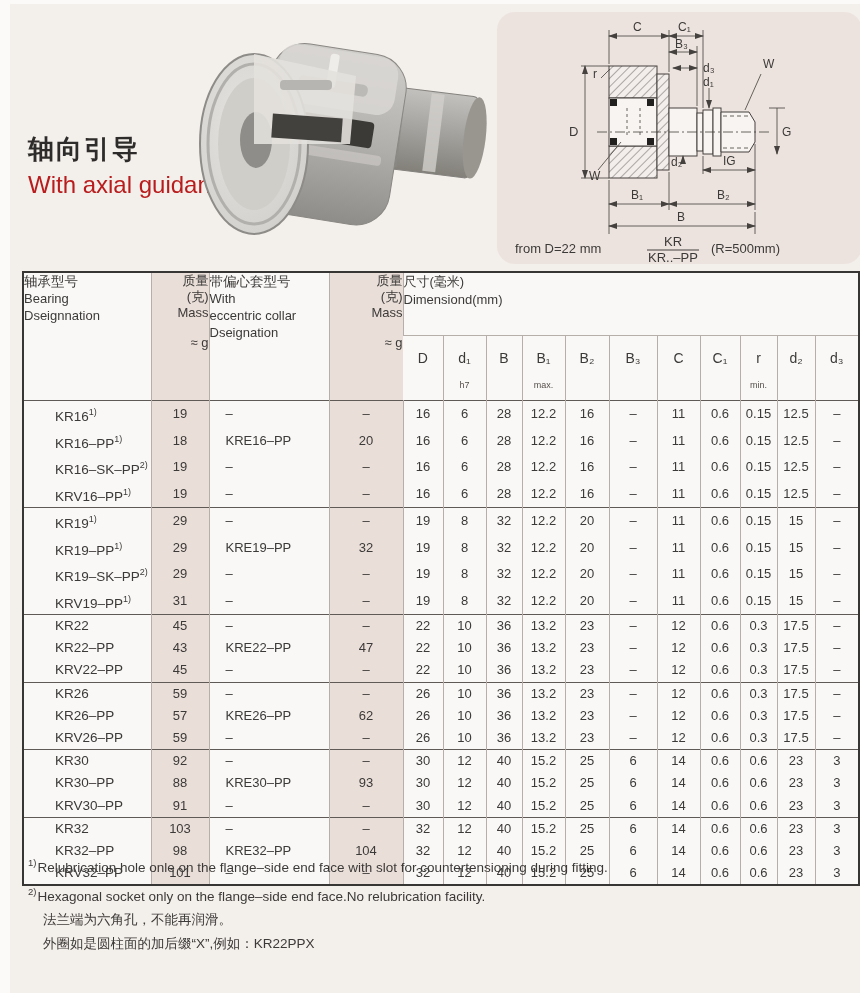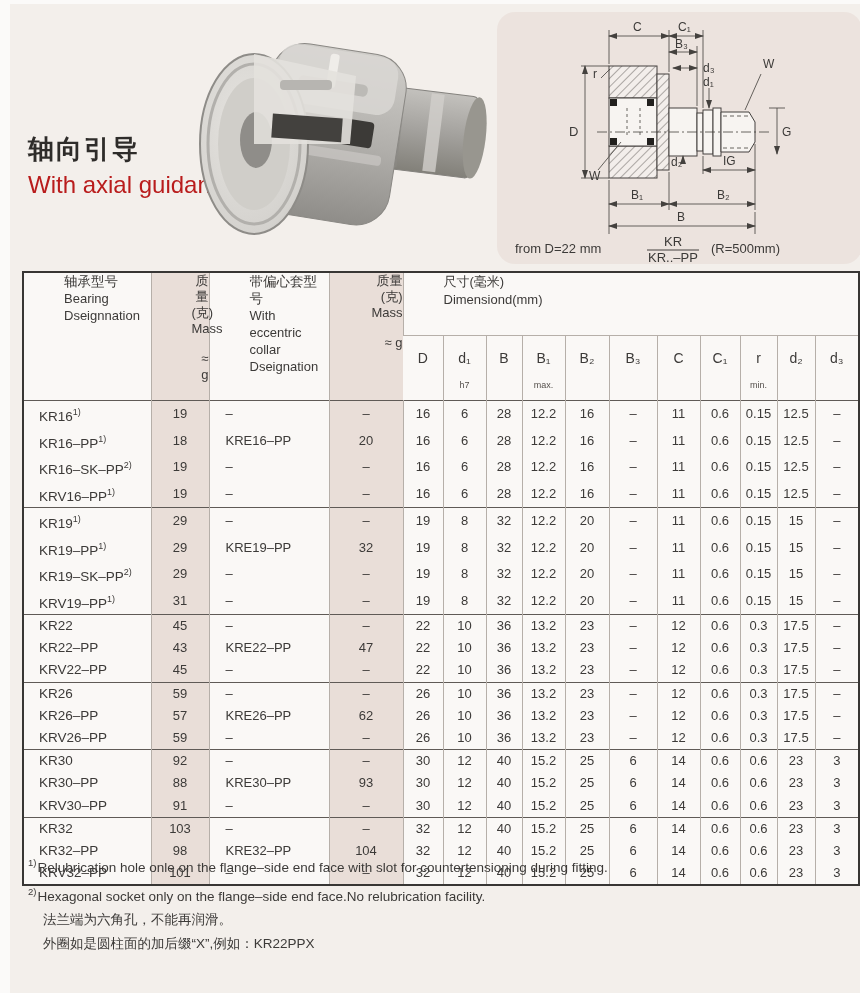--- a/index.html
+++ b/index.html
@@ -31,35 +31,35 @@
     position:absolute;left:12px;top:267px;width:836px;
     border-collapse:collapse;table-layout:fixed;
     background:#faf8f6;border:2px solid #383634;
   }
   table.catalog th,table.catalog td{
     font-weight:normal;padding:0;margin:0;
     border-left:1px solid #b6afa9;
     font-size:13px;color:#3c3a38;
   }
   table.catalog th:first-child,table.catalog td:first-child{border-left:none;}
-  thead tr.top-row th{height:62px;padding-left:40px;}
+  thead tr.top-row th{height:62px;}
   thead tr.sub-row th{height:64px;border-top:1px solid #b6afa9;}
   thead tr.sub-row{border-bottom:1px solid #5f5a56;}
   .shade{background:#e9ded8;}
   th.h-bearing,th.h-ecc{vertical-align:top;text-align:left;padding:10px 2px 0 14px;line-height:17px;}
   th.h-bearing .zh,th.h-ecc .zh{font-size:13.5px;}
   th.h-mass{vertical-align:top;text-align:right;padding-top:12px;line-height:16px;}
   th.h-mass .approx{margin-top:14px;}
   th.h-dims{vertical-align:top;text-align:left;padding:12px 0 0 16px;line-height:18px;font-size:13.5px;}
   th.dim-th{vertical-align:top;text-align:center;}
   .dim-label{font-size:14px;margin-top:14px;}
   .dim-sub{font-size:9px;color:#55504c;margin-top:14px;height:11px;}
   tbody td{height:22.2px;line-height:22px;}
   tbody td.num{text-align:center;}
-  tbody td.name-cell{padding-left:15px;font-size:13.5px;}
+  tbody td.name-cell{padding-left:31px;font-size:13.5px;}
   tbody td.ecc-cell{padding-left:16px;}
   tbody tr.group-start td{border-top:1px solid #5f5a56;}
   tbody tr.group-start:first-child td{border-top:none;}
   sup{font-size:9px;}
 
   
   .footnotes{position:absolute;left:18px;top:847px;width:824px;}
   .fn-line{line-height:24px;font-size:13.5px;white-space:nowrap;}
   .fn-zh{padding-left:15px;}
   .fn-sup{font-size:9.5px;vertical-align:super;margin-right:1px;}

